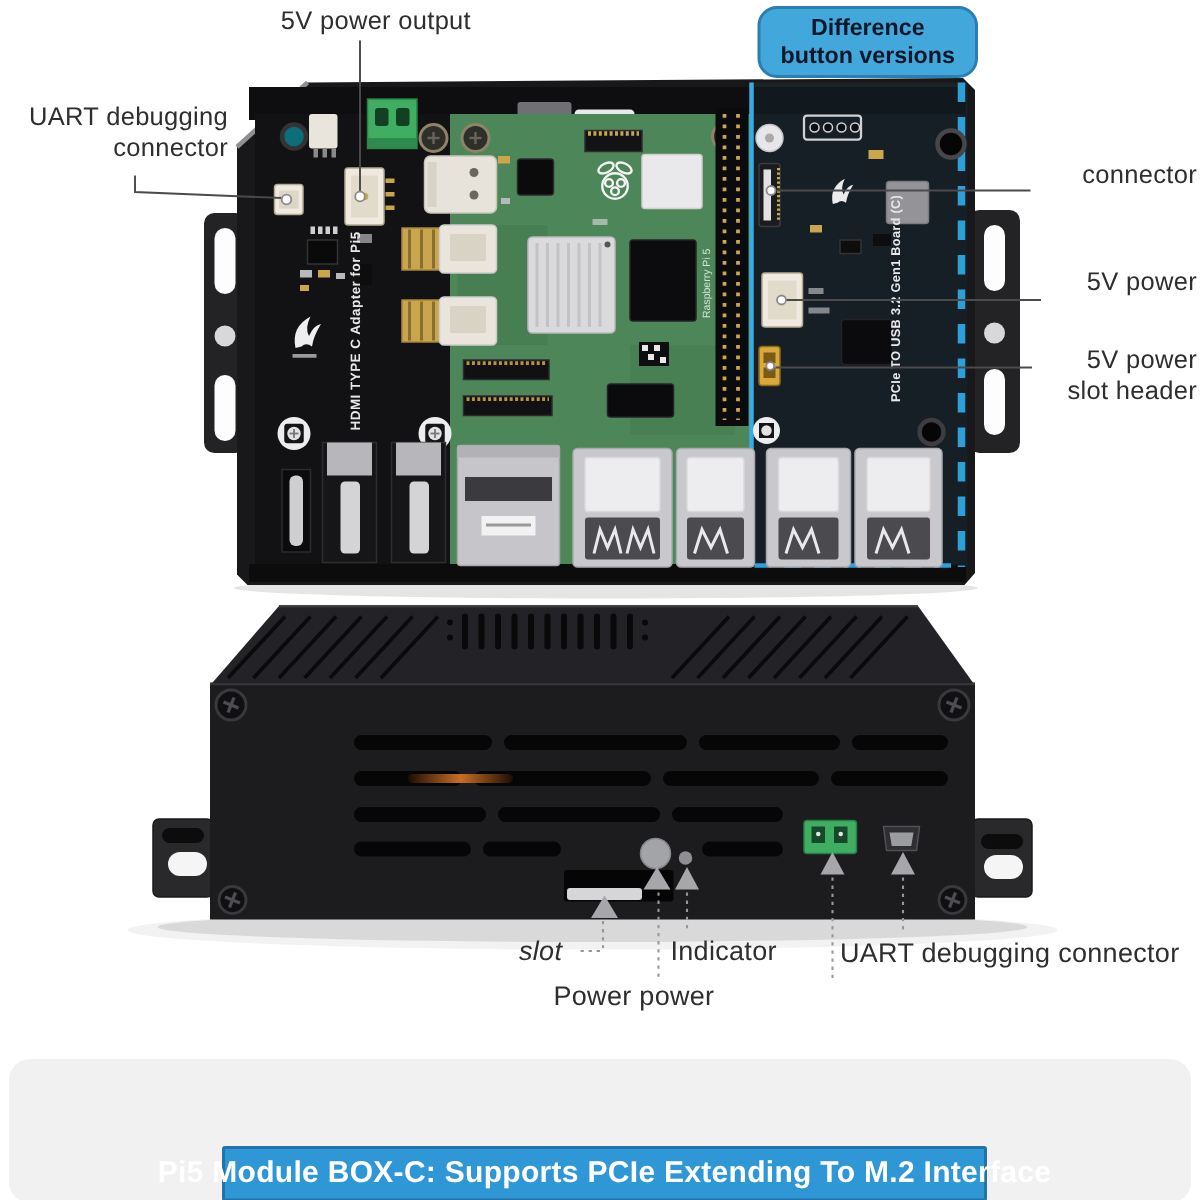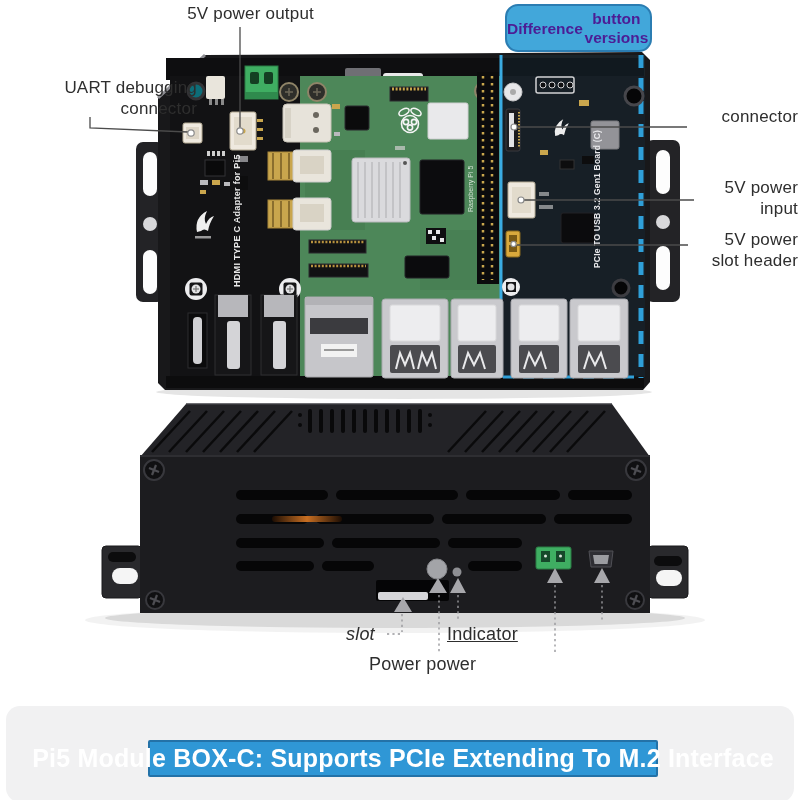--- a/index.html
+++ b/index.html
@@ -5,28 +5,28 @@
   html,body{margin:0;padding:0;background:#ffffff;}
   .stage{position:relative;width:800px;height:800px;background:#ffffff;overflow:hidden;
          font-family:"Liberation Sans","DejaVu Sans",sans-serif;}
   .scene{position:absolute;left:0;top:0;}
   .co{position:absolute;color:#2e2e2e;letter-spacing:.2px;}
   .ctr{text-align:center;}
   .t17{font-size:17px;line-height:21px;text-align:right;}
   .t18{font-size:18px;line-height:21px;white-space:nowrap;}
   .badge{position:absolute;left:505px;top:4px;width:143px;height:44px;
          background:#42a7da;border:2px solid #2b7db2;border-radius:13px;
-         display:flex;flex-direction:row;align-items:center;justify-content:center;
-         color:#4c1d95;font-weight:700;font-size:15.5px;line-height:19px;text-align:center;}
+         display:flex;flex-direction:column;align-items:center;justify-content:center;
+         color:#0f172a;font-weight:700;font-size:15.5px;line-height:19px;text-align:center;}
   .bottom-panel{position:absolute;left:6px;top:706px;width:788px;height:96px;
          background:#f1f1f2;border-radius:14px;}
-  .banner{position:absolute;left:148px;top:740px;width:506px;height:33px;
+  .banner{position:absolute;left:148px;top:764px;width:506px;height:33px;
          background:#2f97d6;border:2px solid #2372a8;border-radius:2px;
          display:flex;align-items:center;justify-content:center;
-         color:#ffffff;font-weight:700;font-size:25px;letter-spacing:.2px;white-space:nowrap;}
+         color:#ffffff;font-weight:700;font-size:20px;letter-spacing:.2px;white-space:nowrap;}
 </style>
 </head>
 <body>
 
 <div class="stage">
 
 <svg class="scene" width="800" height="800" viewBox="0 0 800 800">
   <defs>
     <linearGradient id="glow" x1="0" y1="0" x2="1" y2="0">
       <stop offset="0" stop-color="#1c0d03"></stop>
@@ -464,49 +464,51 @@
     <line x1="602" y1="585" x2="602" y2="622"></line>
   </g>
 </svg>
 
 <div class="bottom-panel"></div>
 
 <div class="co t17 ctr" style="left:160px;top:3px;width:154px;">
   <span>5V power output</span>
 </div>
 
-<div class="co t17 ctr" style="left:10px;top:77px;width:142px;margin-left:45px;">
+<div class="co t17 ctr" style="left:10px;top:67px;width:142px;">
   <div>UART debugging</div>
   <div>connector</div>
 </div>
 
 <div class="badge">
   <div>Difference</div>
   <div>button versions</div>
 </div>
 
 <div class="co t17 ctr" style="left:670px;top:106px;width:128px;">
   <div>connector</div>
 </div>
 
 <div class="co t17 ctr" style="left:670px;top:177px;width:128px;">
   <div>5V power</div>
-  <div>input</div>
 </div>
 
 <div class="co t17 ctr" style="left:662px;top:229px;width:136px;">
   <div>5V power</div>
   <div>slot header</div>
 </div>
 
 <div class="co t18" style="left:346px;top:624px;font-style:italic;">
   <span>slot</span>
 </div>
-<div class="co t18" style="left:447px;top:624px;text-decoration:underline;">
+<div class="co t18" style="left:447px;top:624px;">
   <span>Indicator</span>
+</div>
+<div class="co t18" style="left:560px;top:625px;">
+  <span>UART debugging connector</span>
 </div>
 <div class="co t18" style="left:369px;top:654px;">
   <span>Power power</span>
 </div>
 
 <div class="banner">
   <span>Pi5 Module BOX-C: Supports PCIe Extending To M.2 Interface</span>
 </div>
 
 </div>

